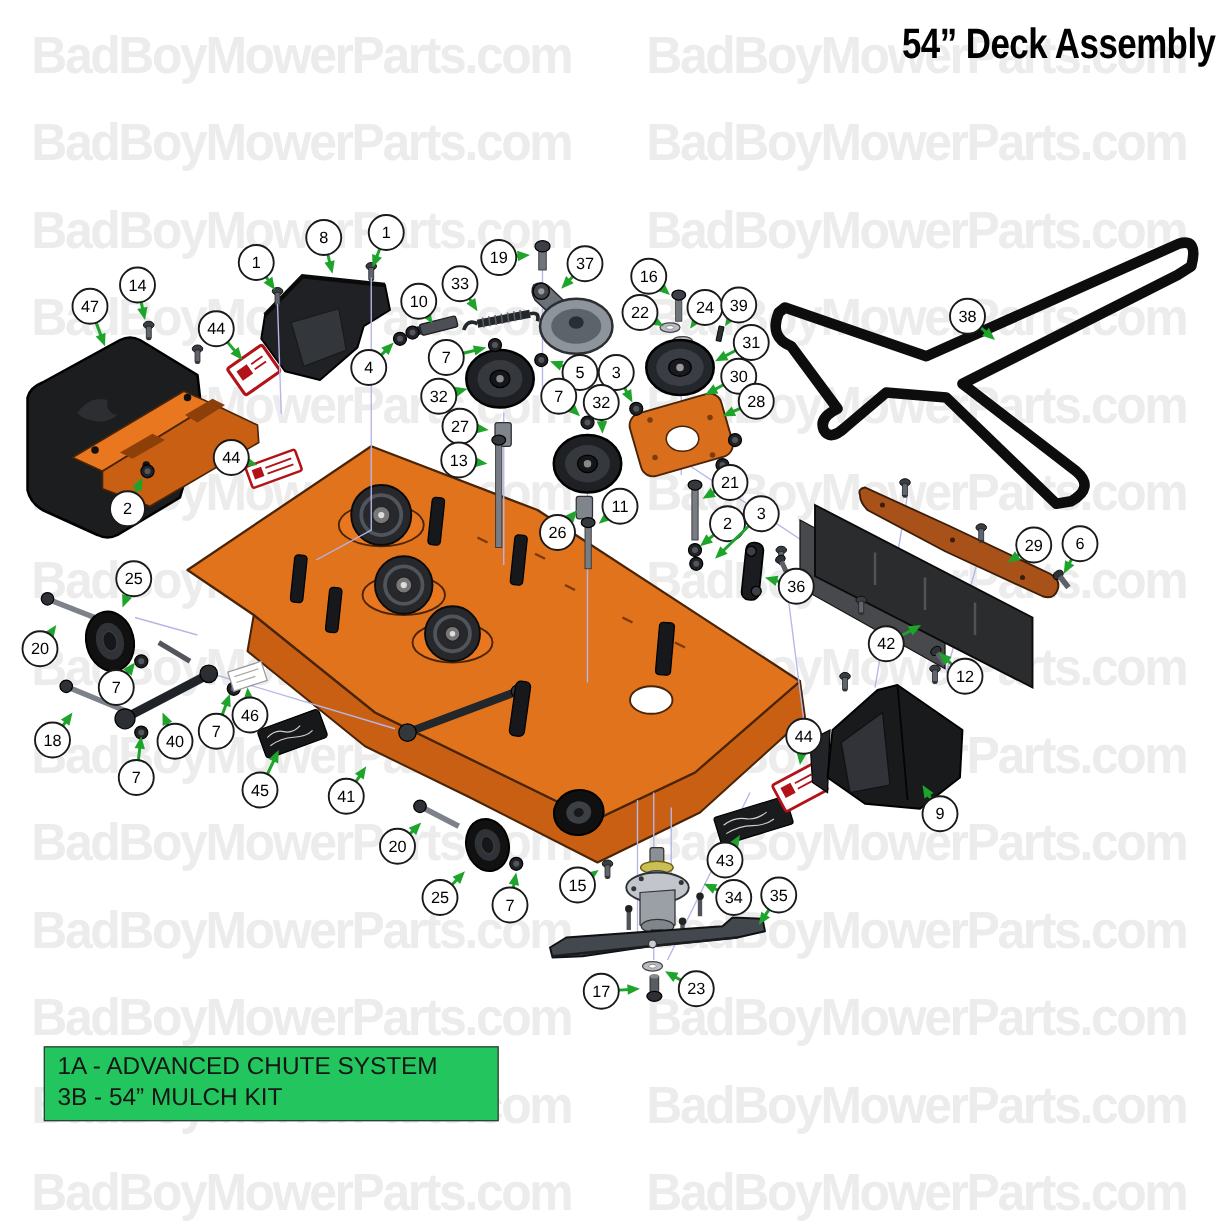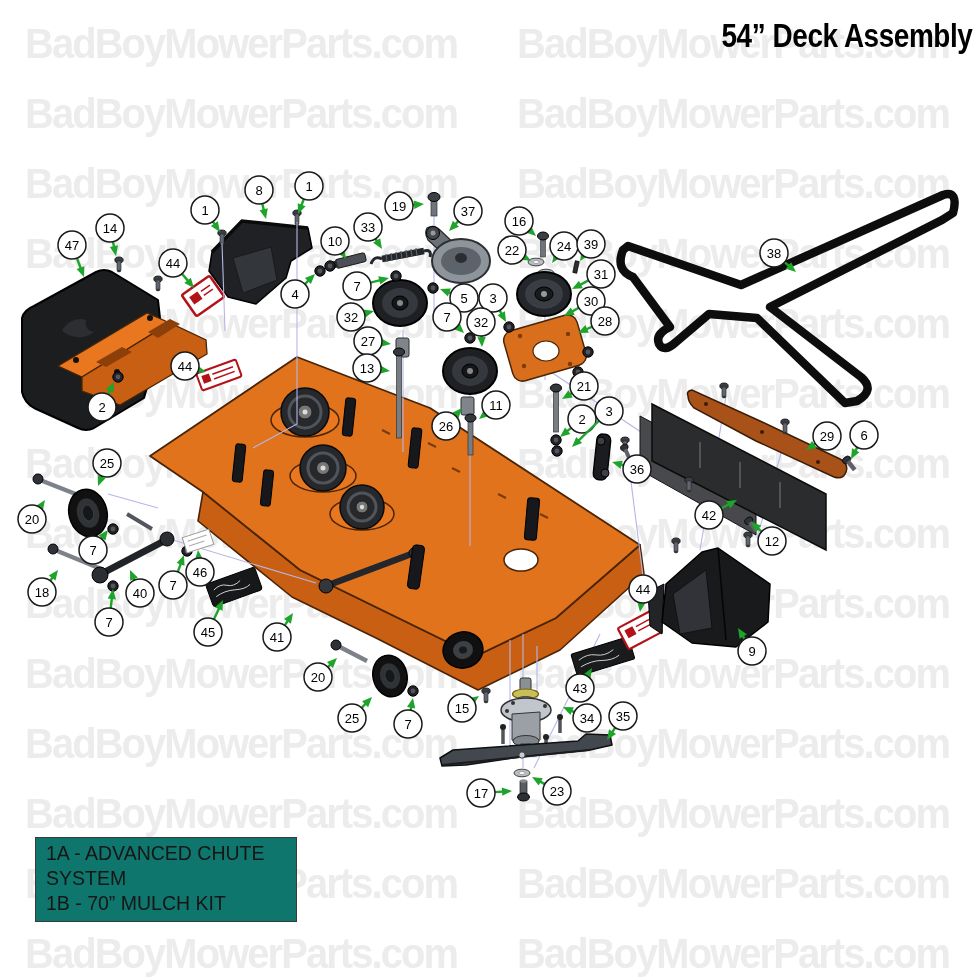--- a/index.html
+++ b/index.html
@@ -4,21 +4,21 @@
 <style>
   html,body{margin:0;padding:0;background:#fff;}
   .page{position:relative;width:980px;height:980px;background:#fff;overflow:hidden;
         font-family:"Liberation Sans",sans-serif;padding-left:20px;}
   .wm{position:absolute;font-weight:bold;font-size:42px;letter-spacing:-2px;
       color:#ececec;transform:scaleX(.95);transform-origin:left top;white-space:nowrap;}
   #diagram{position:absolute;left:0;top:0;}
   .title{position:absolute;top:16px;left:0;width:100%;text-align:right;}
   .title span{display:inline-block;font-size:34px;font-weight:bold;transform:scaleX(.82);
       letter-spacing:-.5px;color:#000;}
-  .legend{position:absolute;left:35px;top:837px;width:262px;background:#0f766e;
+  .legend{position:absolute;left:35px;top:837px;width:364px;background:#22c55e;
       border:1.5px solid #3a3a3a;box-sizing:border-box;padding:3px 10px 5px;}
   .legend div{font-size:19.5px;color:#161616;line-height:25px;}
   .balloon-text{font-size:13px;fill:#000;}
 </style>
 </head>
 <body>
 
 <div class="page">
 
   <div id="wm-layer">
@@ -795,16 +795,16 @@
         </g>
       </g>
   </svg>
 
   <div class="title">
     <span>54” Deck Assembly</span>
   </div>
 
   <div class="legend">
     <div>1A - ADVANCED CHUTE SYSTEM</div>
-    <div>1B - 70” MULCH KIT</div>
+    <div>3B - 54” MULCH KIT</div>
   </div>
 
 </div>
 
 </body></html>

